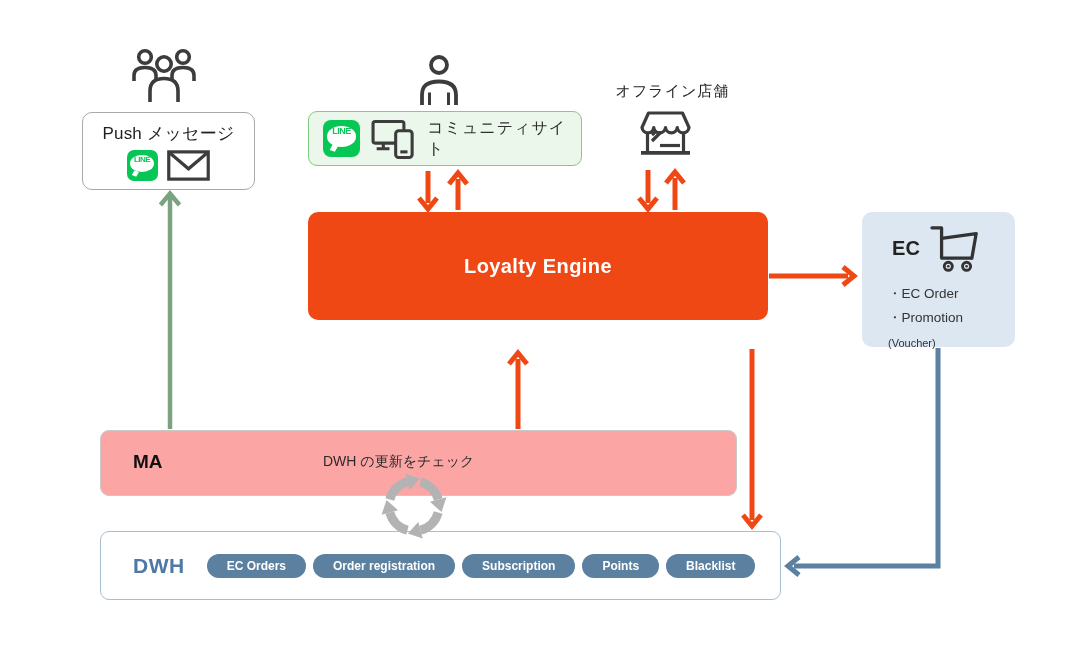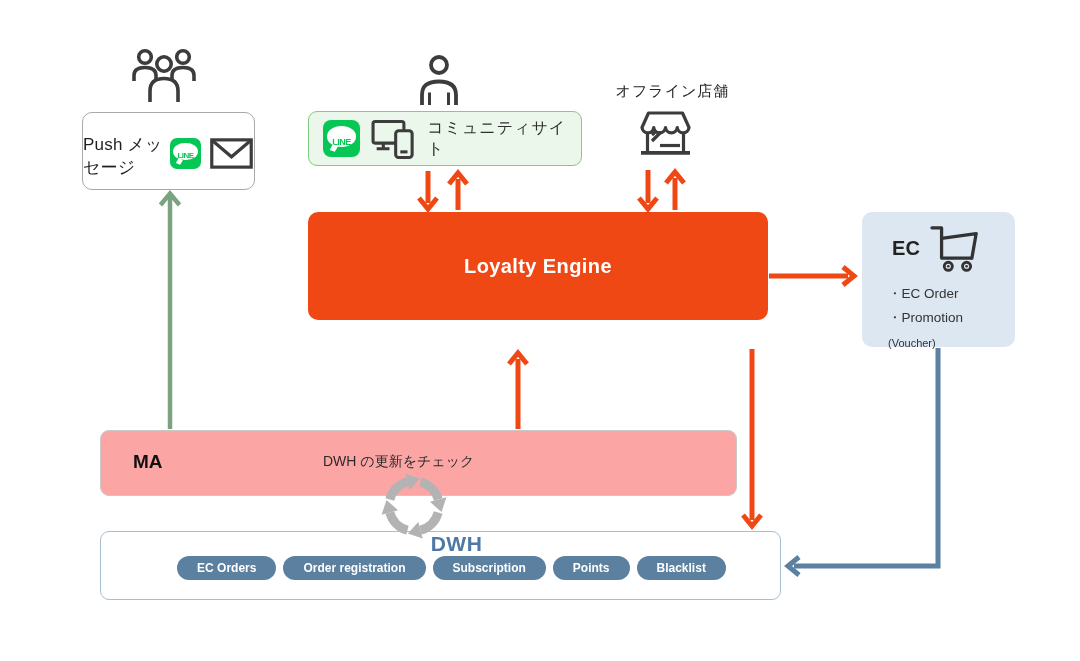--- a/index.html
+++ b/index.html
@@ -6,21 +6,21 @@
   .canvas{
     position:relative;width:1080px;height:661px;background:#ffffff;
     font-family:"Liberation Sans","DejaVu Sans",sans-serif;overflow:hidden;
   }
   .abs{position:absolute;}
 
   
   .push-box{
     left:82px;top:112px;width:173px;height:78px;background:#fff;
     border:1.3px solid #a9a9a9;border-radius:10px;box-sizing:border-box;
-    display:flex;flex-direction:row;align-items:center;
+    display:flex;flex-direction:column;align-items:center;
   }
   .push-label{margin-top:9px;font-size:17px;color:#1f1f1f;letter-spacing:.2px;}
   .push-icons{display:flex;align-items:center;gap:8px;margin-top:5px;}
 
   .community-box{
     left:308px;top:111px;width:274px;height:55px;box-sizing:border-box;
     background:#EAF7EA;background:var(--community-bg,#EAF7EA);
     border:1.4px solid #82CB82;border-color:var(--community-border,#82CB82);
     border-radius:9px;display:flex;align-items:center;padding-left:14px;gap:11px;
   }
@@ -46,41 +46,41 @@
 
   .ma-box{
     left:100px;top:430px;width:637px;height:66px;box-sizing:border-box;
     background:#fca5a5;border:1.3px solid #c9c9c9;border-radius:9px;
   }
   .ma-label{position:absolute;left:32px;top:20px;font-size:19px;font-weight:bold;color:#111;}
   .ma-note{position:absolute;left:222px;top:22px;font-size:14px;color:#2b2b2b;}
 
   .dwh-box{
     left:100px;top:531px;width:681px;height:69px;box-sizing:border-box;background:#fff;
-    border:1.4px solid #a9bfcf;border-radius:9px;display:flex;align-items:center;flex-direction:column;
+    border:1.4px solid #a9bfcf;border-radius:9px;display:flex;align-items:center;
   }
   .dwh-label{
     margin-left:32px;font-size:21px;font-weight:bold;letter-spacing:.5px;
     color:#4E79A4;color:var(--dwh-label,#4E79A4);
   }
   .badges{display:flex;gap:7px;margin-left:22px;}
   .badge{
     background:#5B80A0;background:var(--steel,#5B80A0);color:#fff;
     font-size:12px;font-weight:bold;padding:5px 20px;border-radius:13px;white-space:nowrap;
   }
 
   
   .line-icon{
     position:relative;border-radius:8px;flex:0 0 auto;
     background:#06C755;background:var(--line-green,#06C755);
   }
   .line-icon .bubble{
     position:absolute;left:11%;right:11%;top:16%;bottom:28%;
     background:#fff;border-radius:50%;
-    display:flex;align-items:flex-end;justify-content:center;
+    display:flex;align-items:flex-start;justify-content:center;
   }
   .line-icon .bubble span{
     color:#06C755;color:var(--line-green,#06C755);
     font-weight:bold;letter-spacing:-.5px;
   }
   .line-icon .tail{
     position:absolute;left:22%;bottom:17%;width:16%;height:15%;
     background:#fff;transform:skew(-14deg) rotate(18deg);
   }
   .line-lg{width:37px;height:37px;}

